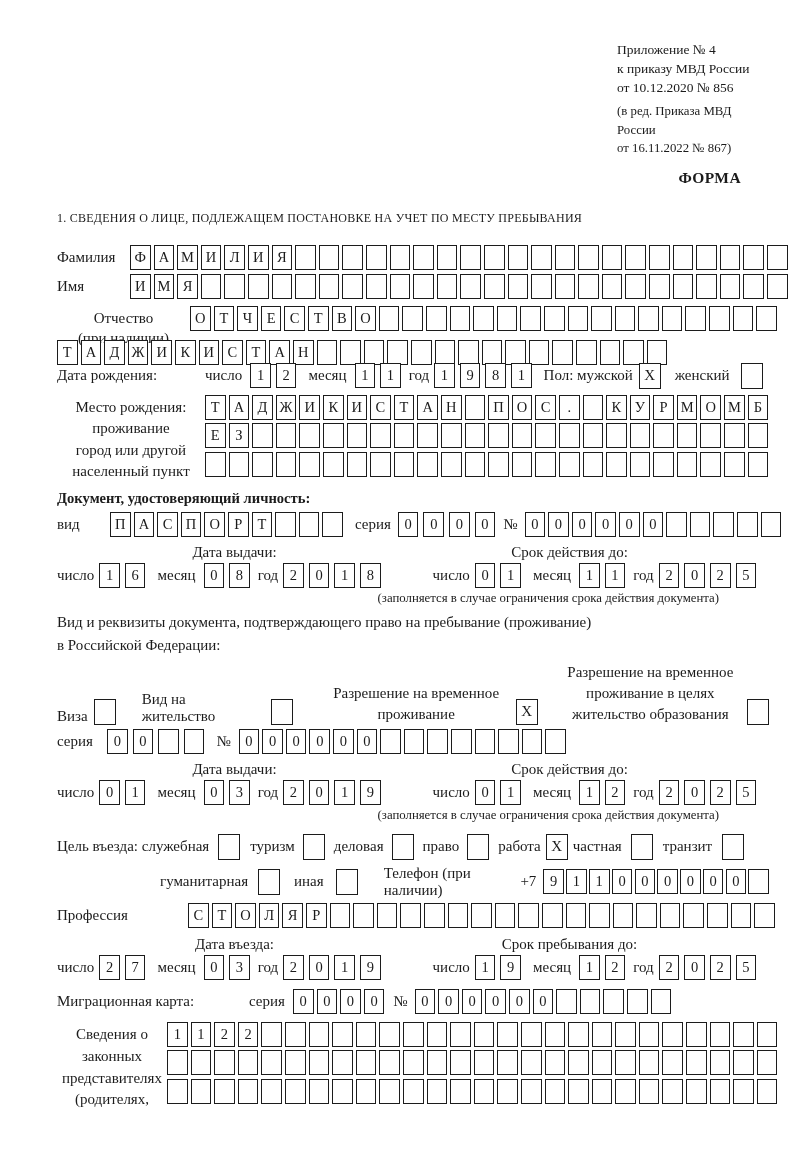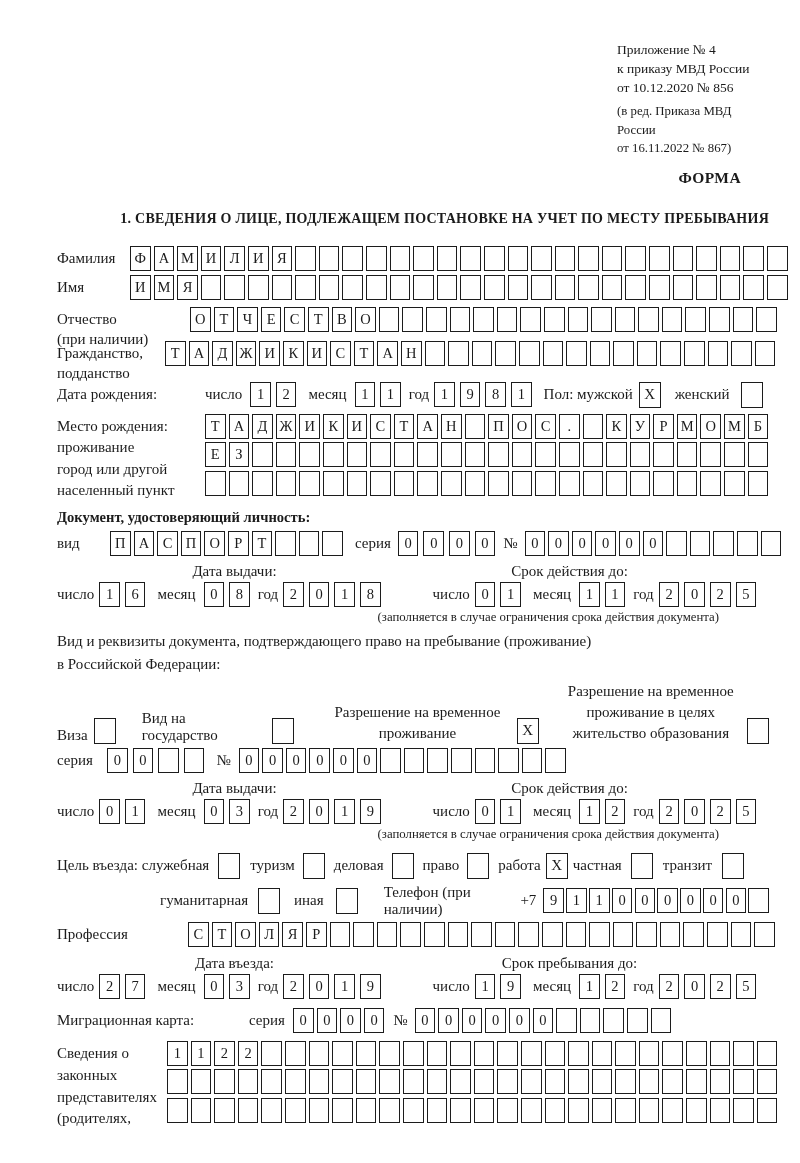--- a/index.html
+++ b/index.html
@@ -14,24 +14,24 @@
 
   
   .refblock { margin-left:560px; font-size:13.5px; line-height:1.42; }
   .refblock .sub { margin-top:5px; font-size:12.8px; }
 
   .forma { text-align:right; padding-right:28px; font-weight:bold; font-size:15.5px; margin-top:12px; letter-spacing:.4px; }
 
   .title { text-align:center; font-weight:bold; font-size:16px; line-height:1.45; margin-top:18px; letter-spacing:.2px; }
   .blank-line { display:inline-block; width:62px; border-bottom:2.2px solid #2a2a2a; height:14px; margin-left:10px; }
 
-  .sec1 { font-weight:bold; font-size:14px; margin-top:24px; letter-spacing:.25px; white-space:nowrap;text-align:right; }
+  .sec1 { font-weight:normal; font-size:12px; margin-top:24px; letter-spacing:.25px; white-space:nowrap; }
 
   .frow { display:flex; align-items:center; margin-top:4px; }
-  .frow.top { align-items:flex-start; }
+  .frow.top { align-items:flex-start;text-align:center; }
   .lbl { font-size:15px; flex:none; }
   .lblcol { font-size:15px; flex:none; line-height:20.5px; padding-top:2px; }
   .lblcol div { white-space:nowrap; }
 
   .boxes { display:flex; gap:3px; flex:none; }
   .boxes.d { gap:5px; }
   .boxes.t { gap:2.2px; }
   .cell {
     width:20.6px; height:25px; border:1.9px solid #1c1c1c;
     display:flex; align-items:center; justify-content:center;
@@ -180,24 +180,20 @@
         <span class="cell"></span>
         <span class="cell"></span>
         <span class="cell"></span>
         <span class="cell"></span>
         <span class="cell"></span>
         <span class="cell"></span>
       </div>
   </div>
 
   <div class="frow top" style="margin-top:-9px">
-    <div class="lblcol" style="width:108px">
-      <div>Гражданство,</div>
-      <div>подданство</div>
-    </div>
     <div class="boxes">
         <span class="cell">Т</span>
         <span class="cell">А</span>
         <span class="cell">Д</span>
         <span class="cell">Ж</span>
         <span class="cell">И</span>
         <span class="cell">К</span>
         <span class="cell">И</span>
         <span class="cell">С</span>
         <span class="cell">Т</span>
@@ -415,21 +411,21 @@
       </div>
   </div>
   <div class="note">(заполняется в случае ограничения срока действия документа)</div>
 
   <div class="plain">Вид и реквизиты документа, подтверждающего право на пребывание (проживание)</div>
   <div class="plain" style="margin-top:6px">в Российской Федерации:</div>
 
   <div class="cbrow">
     <span>Виза</span>
     <span class="cb" style="margin-left:6px"></span>
-    <span style="margin-left:26px">Вид на государство</span>
+    <span style="margin-left:26px">Вид на жительство</span>
     <span class="cb" style="margin-left:12px"></span>
     <div class="cc" style="width:186px; margin-left:34px">
       <div>Разрешение на временное</div>
       <div>проживание</div>
     </div>
     <span class="cb" style="margin-left:10px">X</span>
     <div class="cc" style="width:180px; margin-left:26px">
       <div>Разрешение на временное</div>
       <div>проживание в целях</div>
       <div>жительство образования</div>

